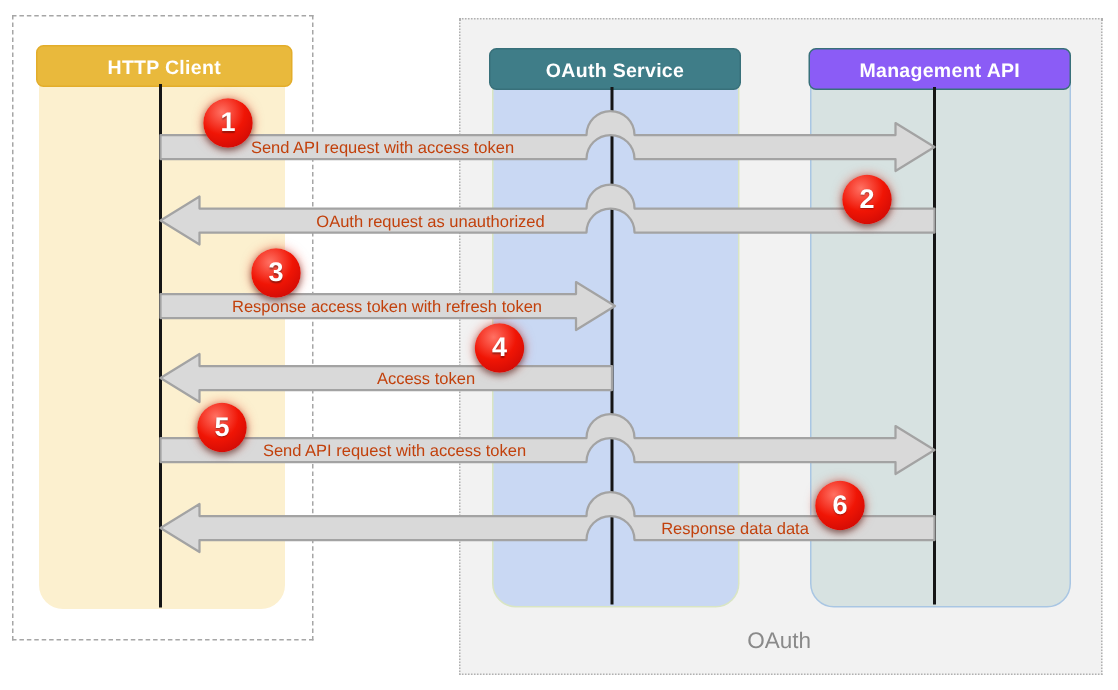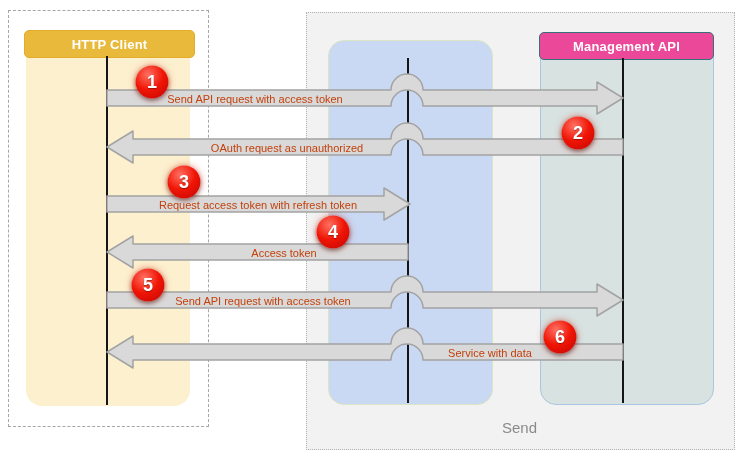--- a/index.html
+++ b/index.html
@@ -22,21 +22,21 @@
   .band-oauth  { left:328px; top:40px; width:163px; height:363px; background:#c9d8f3; border:1px solid #d9e5c3; }
   .band-mgmt   { left:540px; top:40px; width:172px; height:363px; background:#d7e2e1; border:1px solid #a9c6e3; }
   
   .lane-header {
     position:absolute; height:26px; border-radius:5px;
     display:flex; align-items:center; justify-content:center;
     color:#ffffff; font-weight:bold; font-size:13px; letter-spacing:.2px;
   }
   .lh-client { left:24px;  top:30px; width:169px; background:#e9b93c; border:1px solid #e3ad2a; }
   .lh-oauth  { left:326px; top:32px; width:166px; background:#3f7d88; border:1px solid #38707a; }
-  .lh-mgmt   { left:539px; top:32px; width:173px; background:#ec4899; border:1px solid #38707a; }
+  .lh-mgmt   { left:539px; top:32px; width:173px; background:#8b5cf6; border:1px solid #38707a; }
   
   .lifeline { position:absolute; width:2px; background:#151515; }
   .ll-client { left:106px; top:56px; height:349px; }
   .ll-oauth  { left:407px; top:58px; height:345px; }
   .ll-mgmt   { left:622px; top:58px; height:345px; }
   
   svg.arrows { position:absolute; left:0; top:0; pointer-events:none; }
   path.arrow { fill:#d9d9d9; stroke:#a3a3a3; stroke-width:1.5; stroke-linejoin:round; }
   
   .msg-label {
@@ -79,46 +79,49 @@
   <div class="region-client"></div>
   <div class="region-edge"></div>
 
   <div class="band band-client"></div>
   <div class="band band-oauth"></div>
   <div class="band band-mgmt"></div>
 
   <div class="lane-header lh-client">
     <span>HTTP Client</span>
   </div>
+  <div class="lane-header lh-oauth">
+    <span>OAuth Service</span>
+  </div>
   <div class="lane-header lh-mgmt">
     <span>Management API</span>
   </div>
 
   <div class="lifeline ll-client"></div>
   <div class="lifeline ll-oauth"></div>
   <div class="lifeline ll-mgmt"></div>
 
   <svg class="arrows" width="745" height="460" viewBox="0 0 745 460">
     <path class="arrow" d="M 107,90 L 391,90 A 16,16 0 0 1 423,90 L 597,90 L 597,82 L 623,98 L 597,114 L 597,106 L 423,106 A 16,16 0 0 0 391,106 L 107,106 Z"></path>
     <path class="arrow" d="M 107,147 L 133,131 L 133,139 L 391,139 A 16,16 0 0 1 423,139 L 623,139 L 623,155 L 423,155 A 16,16 0 0 0 391,155 L 133,155 L 133,163 Z"></path>
     <path class="arrow" d="M 107,196 L 384,196 L 384,188 L 410,204 L 384,220 L 384,212 L 107,212 Z"></path>
     <path class="arrow" d="M 107,252 L 133,236 L 133,244 L 408,244 L 408,260 L 133,260 L 133,268 Z"></path>
     <path class="arrow" d="M 107,292 L 391,292 A 16,16 0 0 1 423,292 L 597,292 L 597,284 L 623,300 L 597,316 L 597,308 L 423,308 A 16,16 0 0 0 391,308 L 107,308 Z"></path>
     <path class="arrow" d="M 107,352 L 133,336 L 133,344 L 391,344 A 16,16 0 0 1 423,344 L 623,344 L 623,360 L 423,360 A 16,16 0 0 0 391,360 L 133,360 L 133,368 Z"></path>
   </svg>
 
   <div class="msg-label lbl-1">Send API request with access token</div>
   <div class="msg-label lbl-2">OAuth request as unauthorized</div>
-  <div class="msg-label lbl-3">Request access token with refresh token</div>
+  <div class="msg-label lbl-3">Response access token with refresh token</div>
   <div class="msg-label lbl-4">Access token</div>
   <div class="msg-label lbl-5">Send API request with access token</div>
-  <div class="msg-label lbl-6">Service with data</div>
+  <div class="msg-label lbl-6">Response data data</div>
 
   <div class="badge bdg-1">1</div>
   <div class="badge bdg-2">2</div>
   <div class="badge bdg-3">3</div>
   <div class="badge bdg-4">4</div>
   <div class="badge bdg-5">5</div>
   <div class="badge bdg-6">6</div>
 
-  <div class="edge-label">Send</div>
+  <div class="edge-label">OAuth</div>
 
 </div>
 
 </body></html>

